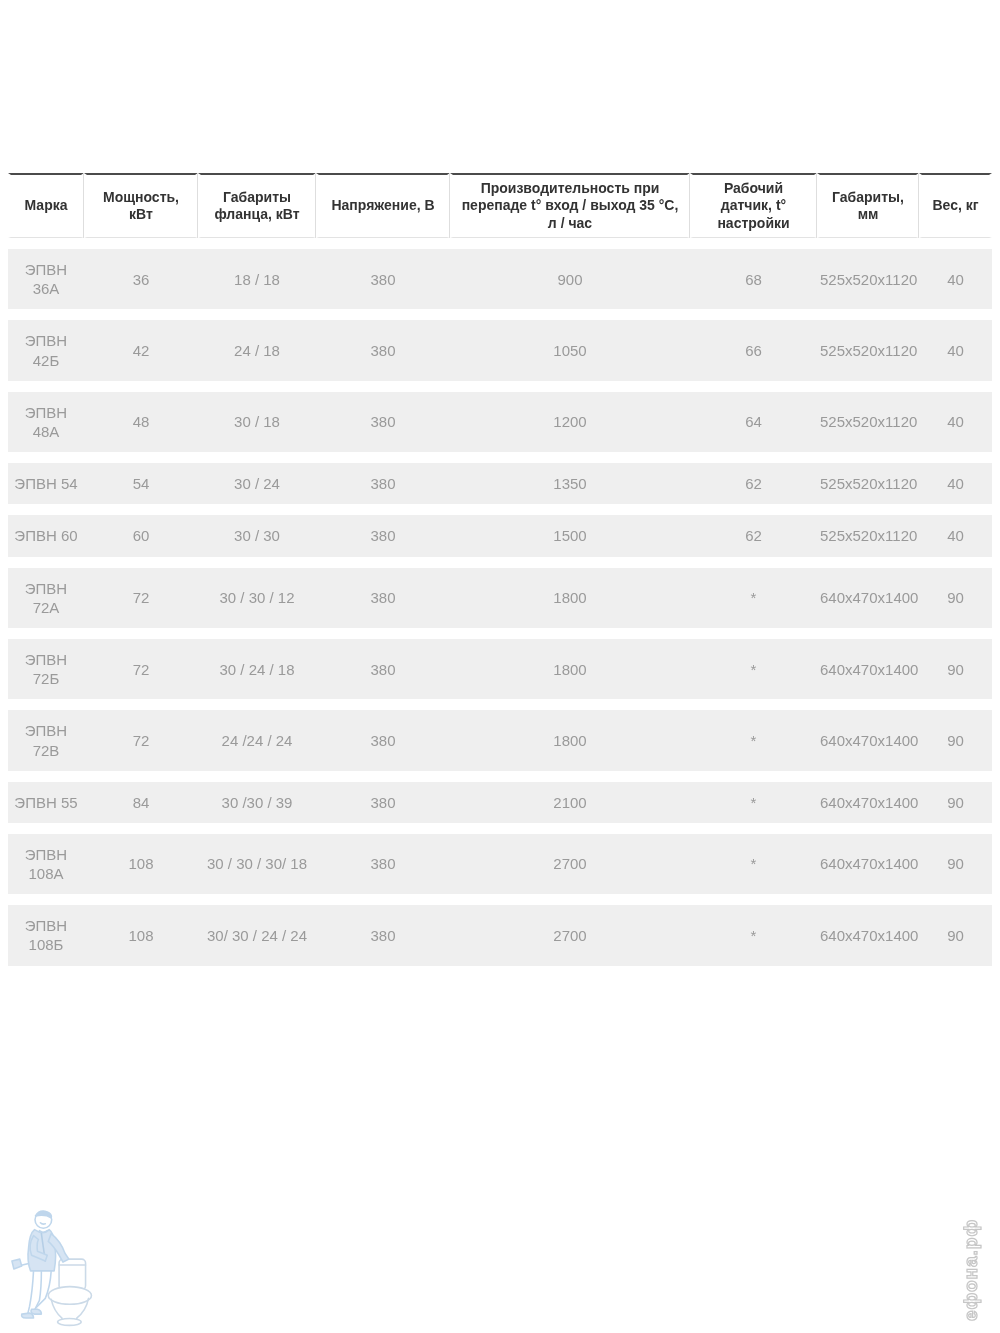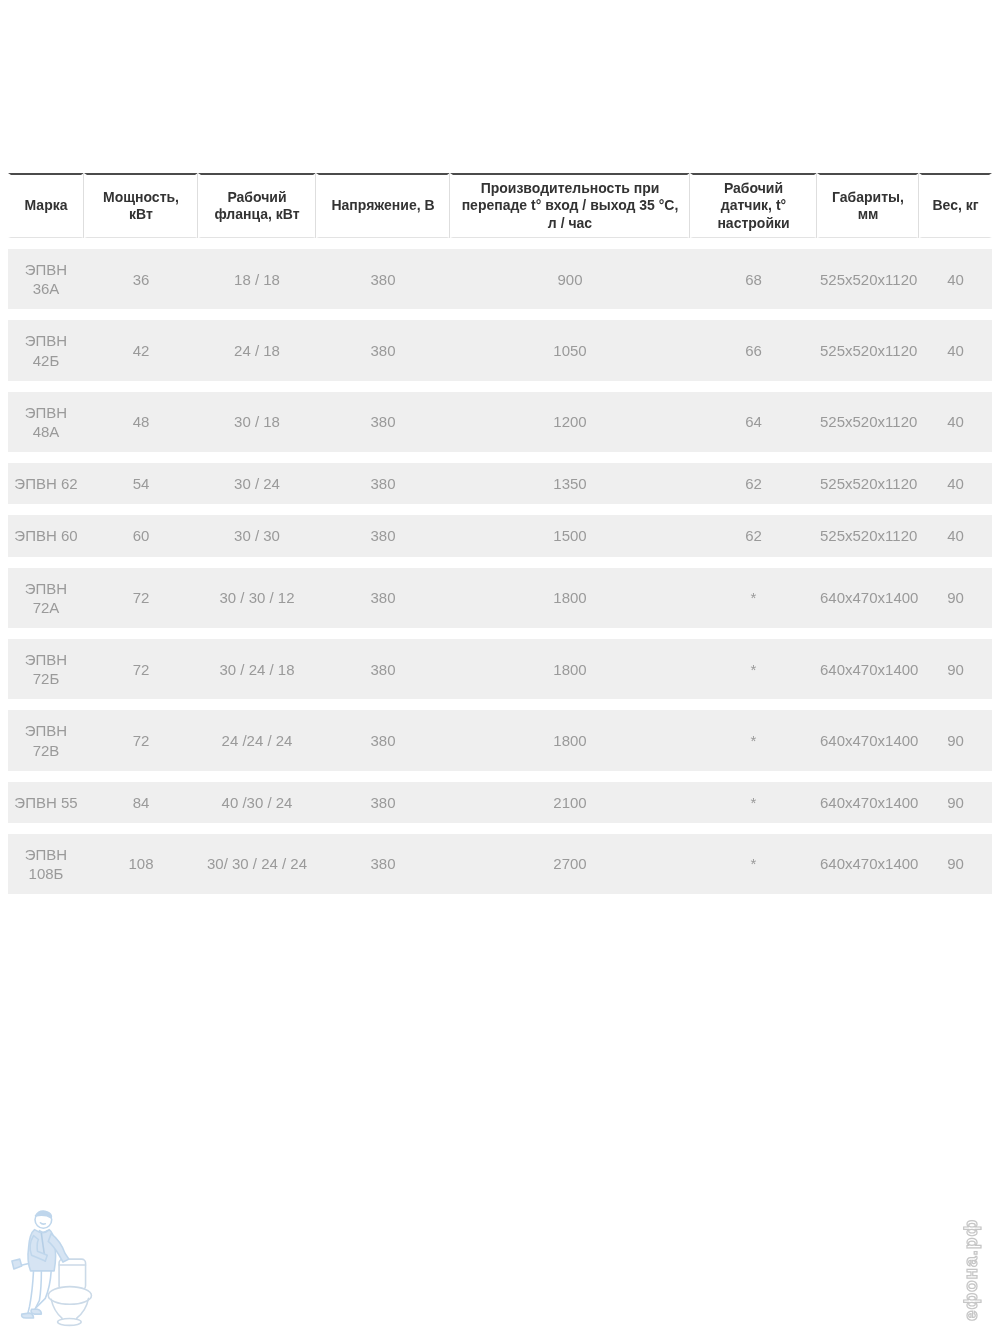--- a/index.html
+++ b/index.html
@@ -87,21 +87,21 @@
       <col style="width:134px">
         <col style="width:240px">
         <col style="width:127px">
       <col style="width:102px">
         <col style="width:73px">
     </colgroup>
     <thead>
       <tr>
           <th>Марка</th>
           <th>Мощность, кВт</th>
-          <th>Рабочий фланца, кВт</th>
+          <th>Габариты фланца, кВт</th>
           <th>Напряжение, В</th>
           <th>Производительность при перепаде t° вход / выход 35 °С, л / час</th>
           <th>Рабочий датчик, t° настройки</th>
           <th>Габариты, мм</th>
           <th>Вес, кг</th>
         </tr>
     </thead>
     <tbody>
         <tr>
           <td>ЭПВН 36А</td>
@@ -127,21 +127,21 @@
           <td>ЭПВН 48А</td>
           <td>48</td>
           <td>30 / 18</td>
           <td>380</td>
           <td>1200</td>
           <td>64</td>
           <td>525x520x1120</td>
           <td>40</td>
         </tr>
         <tr>
-          <td>ЭПВН 62</td>
+          <td>ЭПВН 54</td>
           <td>54</td>
           <td>30 / 24</td>
           <td>380</td>
           <td>1350</td>
           <td>62</td>
           <td>525x520x1120</td>
           <td>40</td>
         </tr>
         <tr>
           <td>ЭПВН 60</td>
@@ -179,23 +179,33 @@
           <td>24 /24 / 24</td>
           <td>380</td>
           <td>1800</td>
           <td>*</td>
           <td>640x470x1400</td>
           <td>90</td>
         </tr>
         <tr>
           <td>ЭПВН 55</td>
           <td>84</td>
-          <td>40 /30 / 24</td>
+          <td>30 /30 / 39</td>
           <td>380</td>
           <td>2100</td>
+          <td>*</td>
+          <td>640x470x1400</td>
+          <td>90</td>
+        </tr>
+        <tr>
+          <td>ЭПВН 108А</td>
+          <td>108</td>
+          <td>30 / 30 / 30/ 18</td>
+          <td>380</td>
+          <td>2700</td>
           <td>*</td>
           <td>640x470x1400</td>
           <td>90</td>
         </tr>
         <tr>
           <td>ЭПВН 108Б</td>
           <td>108</td>
           <td>30/ 30 / 24 / 24</td>
           <td>380</td>
           <td>2700</td>

